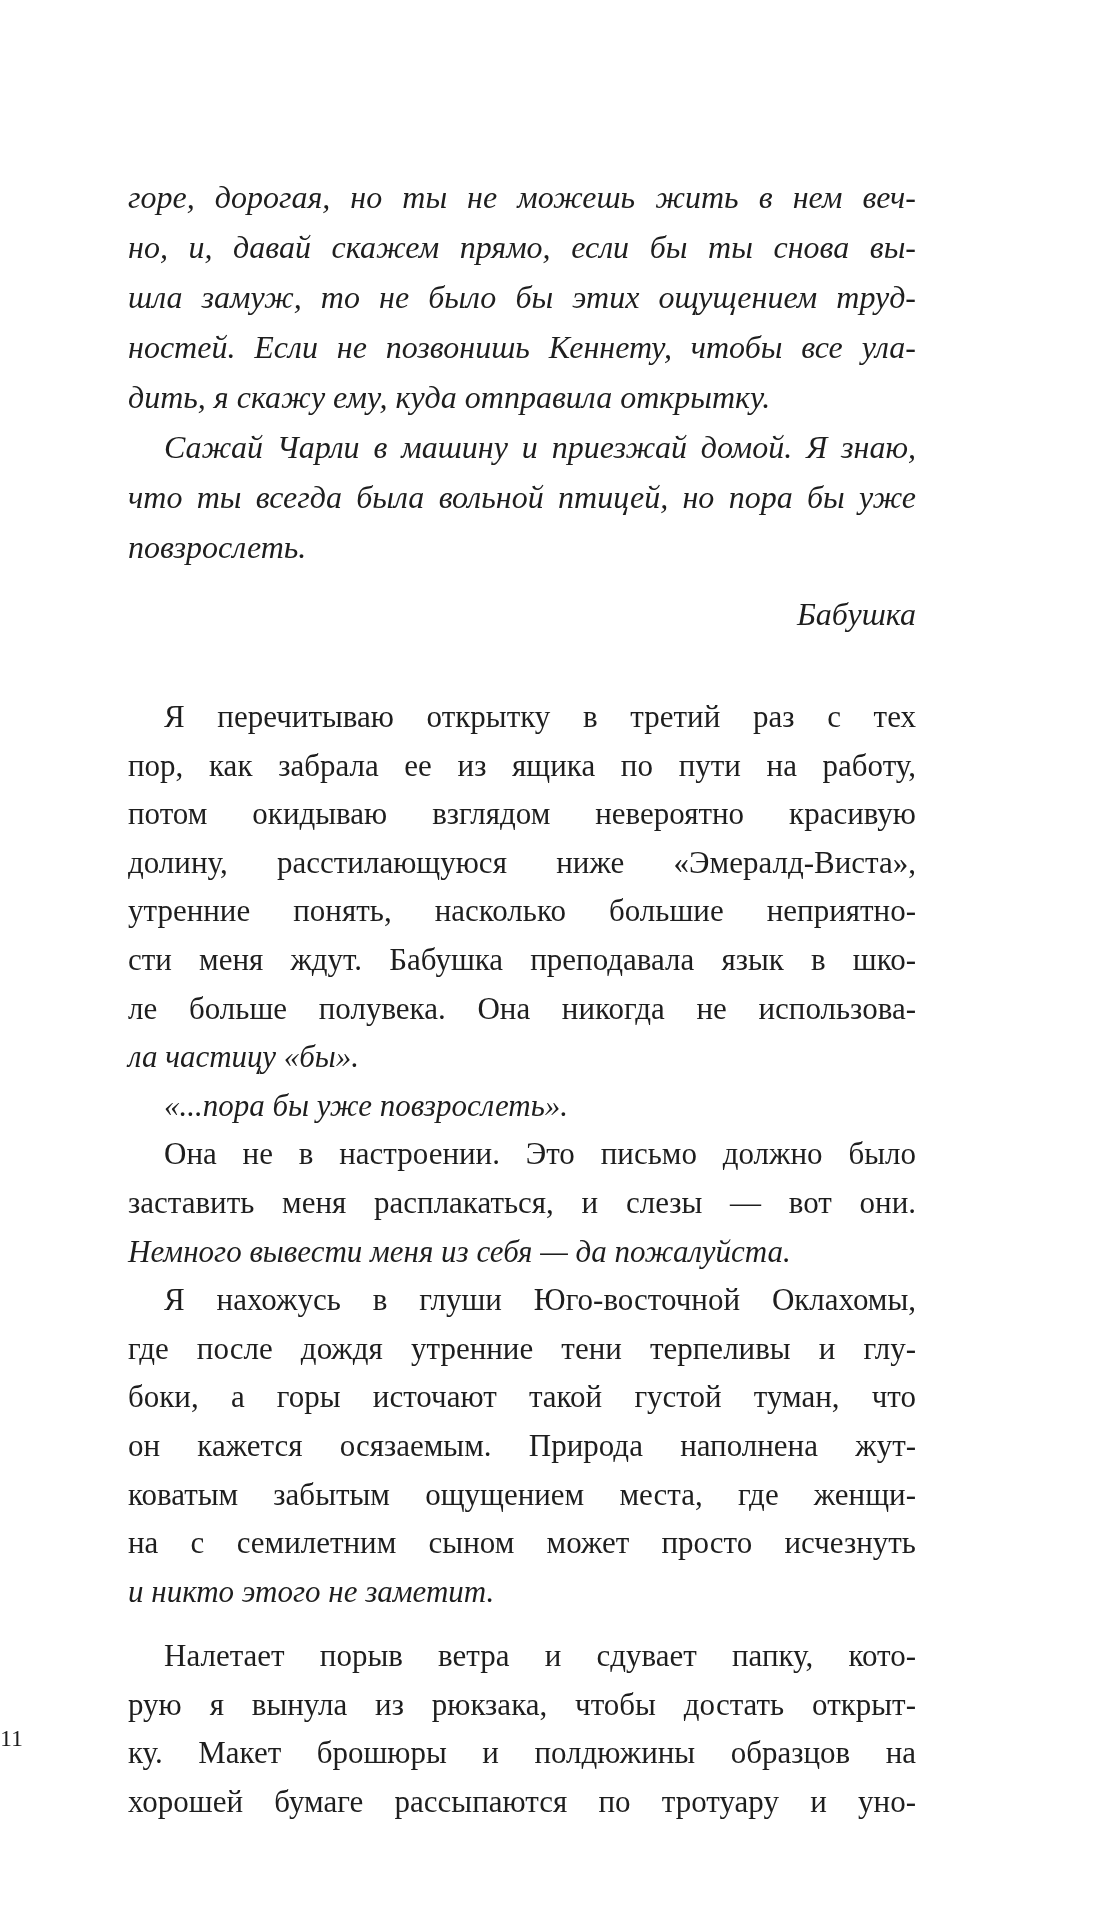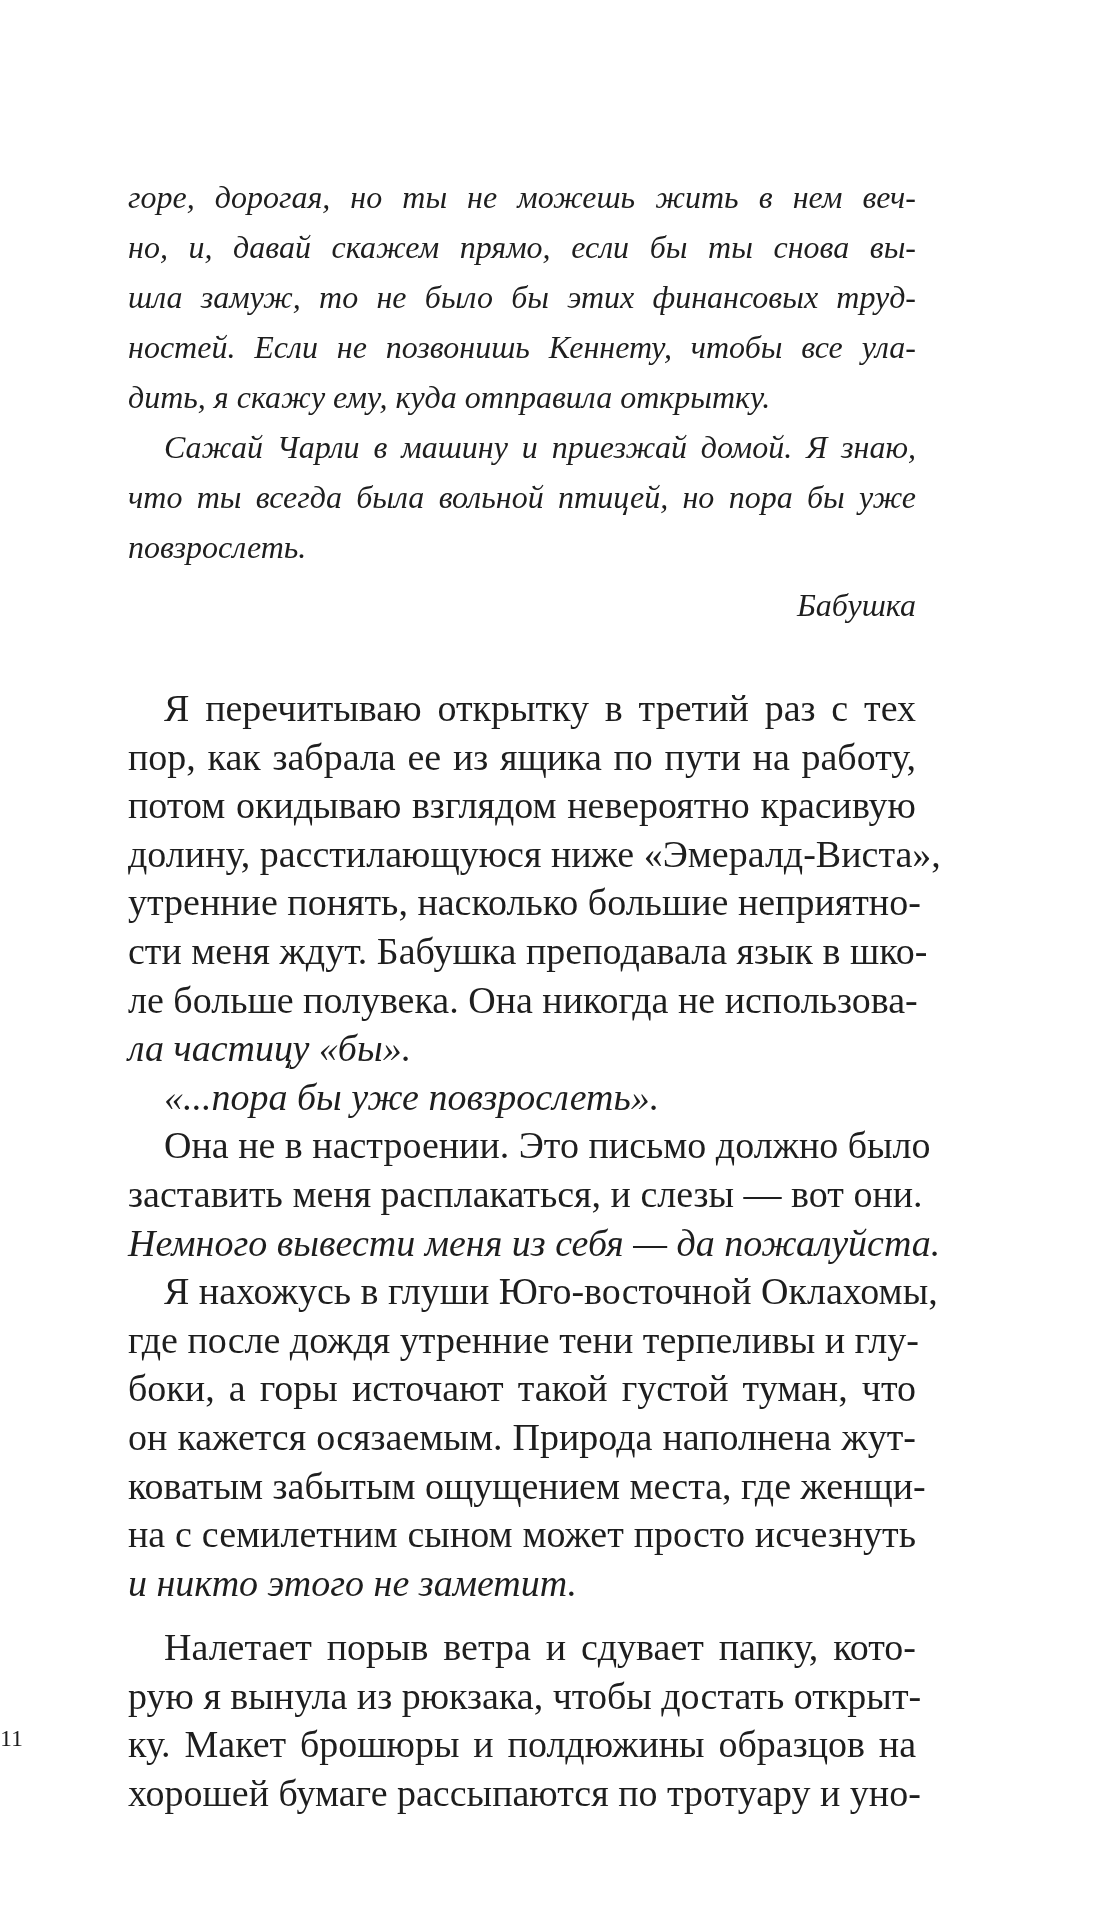--- a/index.html
+++ b/index.html
@@ -26,56 +26,56 @@
     font-style: italic;
     font-size: 32px;
     line-height: 50px;
     text-align: justify;
     text-align-last: left;
     hyphens: manual;
   }
   .letter .signature {
     text-align: center;
     text-align-last: right;
-    margin-top: 8px;
+    margin-top: 17px;
   }
   .body-text {
     margin-top: 54px;
   }
   .line {
     display: block;
     text-align: justify;
     text-align-last: justify;
     white-space: nowrap;
   }
   .line.last { text-align-last: left; font-style: italic; }
   .para .line:first-child { padding-left: 36px; }
   .para { margin: 0; }
   .letter .para .line { font-size: 32px; line-height: 50px; font-style: italic; }
-  .body-text .para .line { font-size: 38px; line-height: 48.6px; }
+  .body-text .para .line { font-size: 31px; line-height: 48.6px; }
   .page-number {
     position: absolute;
     left: 0;
     width: 1100px;
     top: 1718px;
     font-size: 24px;
     line-height: 40px;
     color: #1e1e1e;
   }
 </style>
 </head>
 <body>
 
 <div class="page">
 
   <div class="letter">
     <div class="para" style="padding-left:0">
       <span class="line" style="padding-left:0">горе, дорогая, но ты не можешь жить в нем веч-</span>
       <span class="line">но, и, давай скажем прямо, если бы ты снова вы-</span>
-      <span class="line">шла замуж, то не было бы этих финансовых труд-</span>
+      <span class="line">шла замуж, то не было бы этих ощущением труд-</span>
       <span class="line">ностей. Если не позвонишь Кеннету, чтобы все ула-</span>
       <span class="line last">дить, я скажу ему, куда отправила открытку.</span>
     </div>
     <div class="para">
       <span class="line">Сажай Чарли в машину и приезжай домой. Я знаю,</span>
       <span class="line">что ты всегда была вольной птицей, но пора бы уже</span>
       <span class="line last">повзрослеть.</span>
     </div>
     <p class="signature">Бабушка</p>
   </div>

